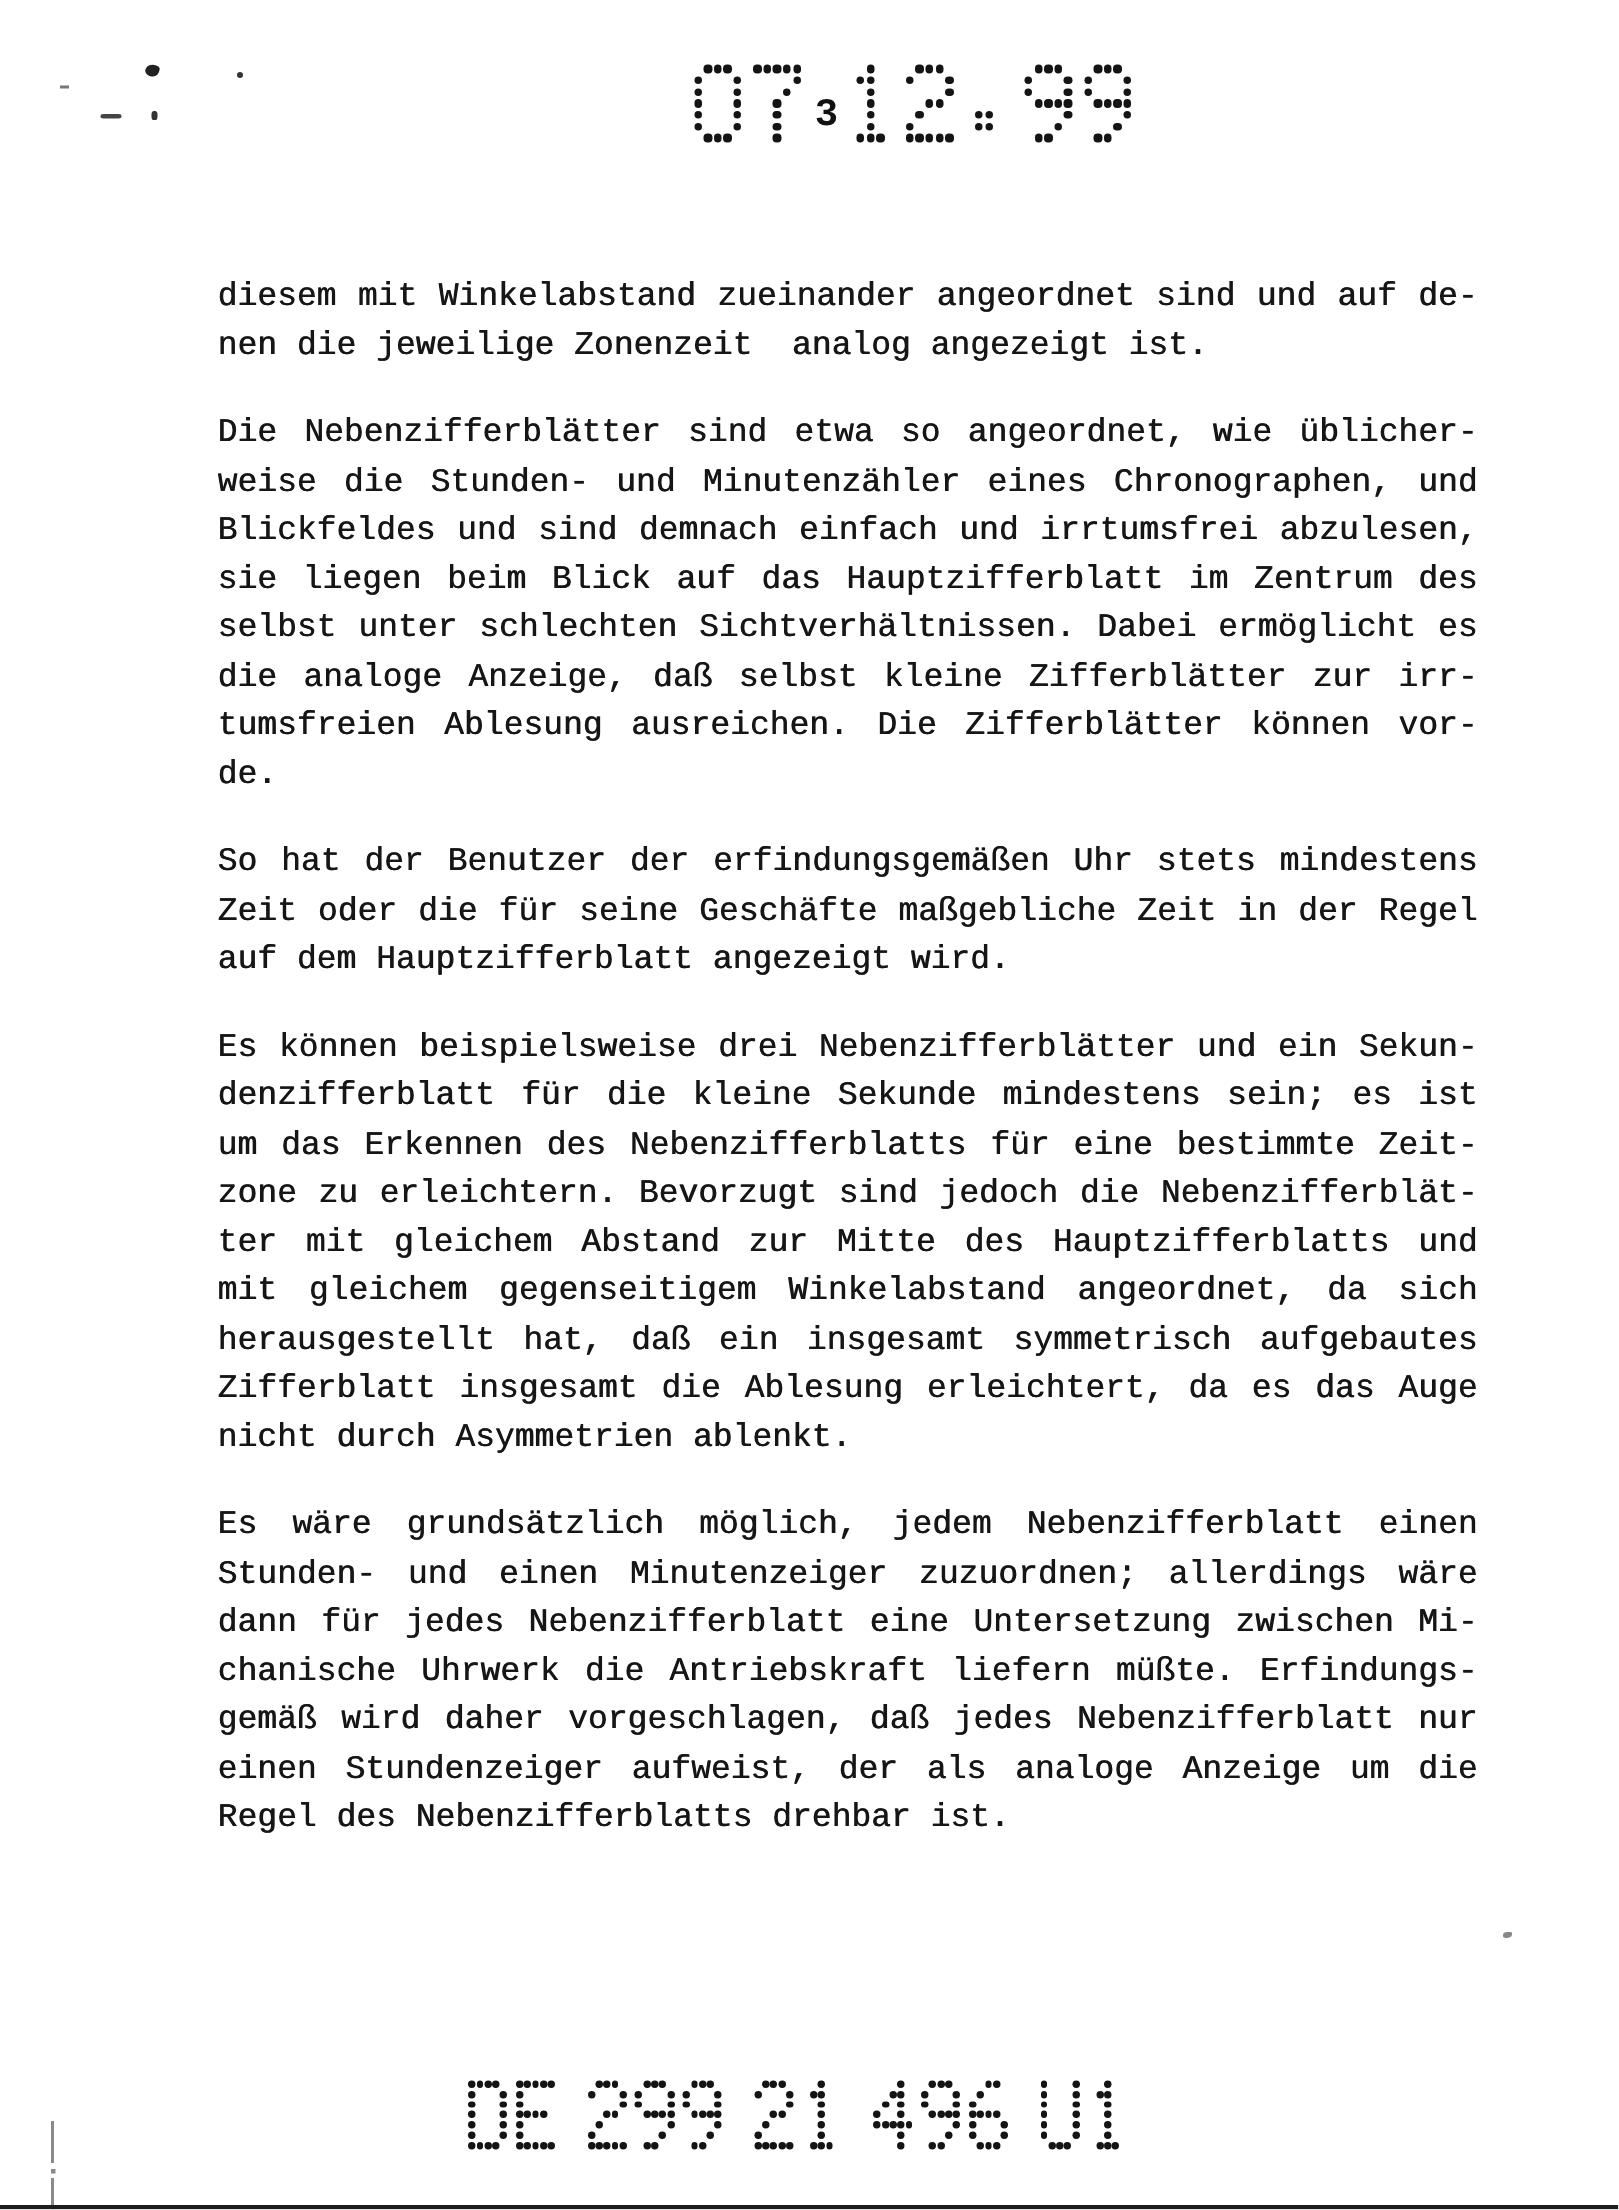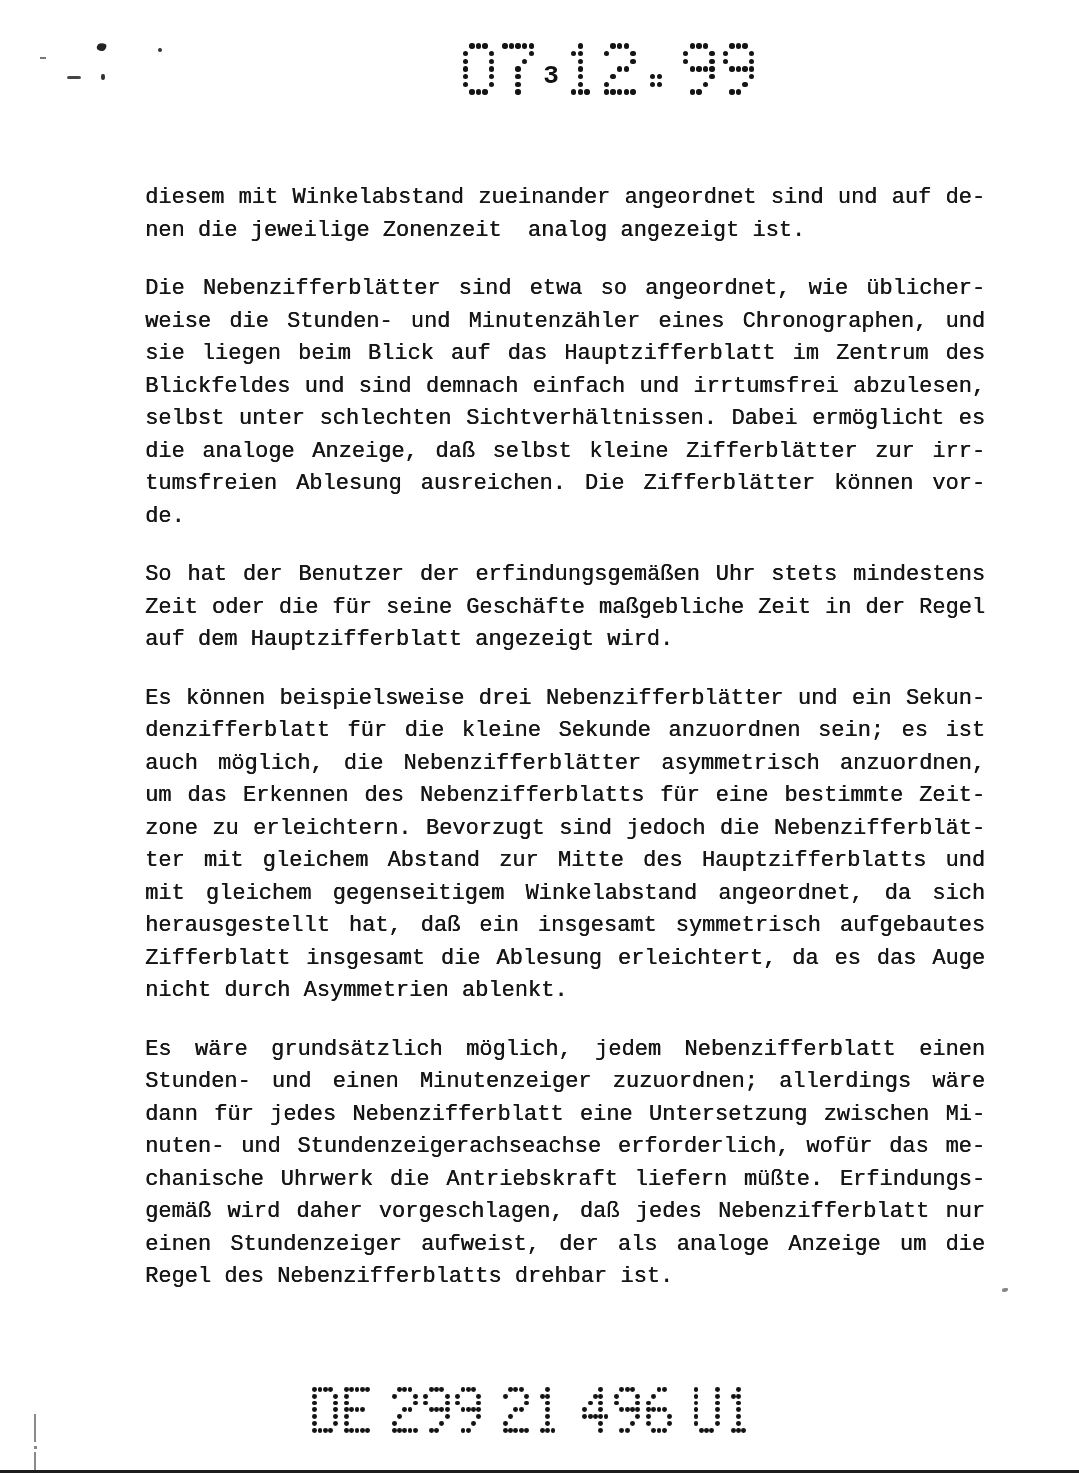--- a/index.html
+++ b/index.html
@@ -234,49 +234,47 @@
   </div>
 
   <main class="text-block" id="text-block">
       <div class="paragraph">
         <div class="line jl">diesem mit Winkelabstand zueinander angeordnet sind und auf de-</div>
         <div class="line">nen die jeweilige Zonenzeit  analog angezeigt ist.</div>
       </div>
       <div class="paragraph">
         <div class="line jl">Die Nebenzifferblätter sind etwa so angeordnet, wie üblicher-</div>
         <div class="line jl">weise die Stunden- und Minutenzähler eines Chronographen, und</div>
+        <div class="line jl">Blickfeldes und sind demnach einfach und irrtumsfrei abzulesen,</div>
         <div class="line jl">sie liegen beim Blick auf das Hauptzifferblatt im Zentrum des</div>
-        <div class="line jl">Blickfeldes und sind demnach einfach und irrtumsfrei abzulesen,</div>
         <div class="line jl">selbst unter schlechten Sichtverhältnissen. Dabei ermöglicht es</div>
         <div class="line jl">die analoge Anzeige, daß selbst kleine Zifferblätter zur irr-</div>
         <div class="line jl">tumsfreien Ablesung ausreichen. Die Zifferblätter können vor-</div>
         <div class="line">de.</div>
       </div>
       <div class="paragraph">
         <div class="line jl">So hat der Benutzer der erfindungsgemäßen Uhr stets mindestens</div>
         <div class="line jl">Zeit oder die für seine Geschäfte maßgebliche Zeit in der Regel</div>
         <div class="line">auf dem Hauptzifferblatt angezeigt wird.</div>
       </div>
       <div class="paragraph">
         <div class="line jl">Es können beispielsweise drei Nebenzifferblätter und ein Sekun-</div>
-        <div class="line jl">denzifferblatt für die kleine Sekunde anzuordnen sein; es ist</div>
-        <div class="line jl">auch möglich, die Nebenzifferblätter asymmetrisch anzuordnen,</div>
+        <div class="line jl">denzifferblatt für die kleine Sekunde mindestens sein; es ist</div>
         <div class="line jl">um das Erkennen des Nebenzifferblatts für eine bestimmte Zeit-</div>
         <div class="line jl">zone zu erleichtern. Bevorzugt sind jedoch die Nebenzifferblät-</div>
         <div class="line jl">ter mit gleichem Abstand zur Mitte des Hauptzifferblatts und</div>
         <div class="line jl">mit gleichem gegenseitigem Winkelabstand angeordnet, da sich</div>
         <div class="line jl">herausgestellt hat, daß ein insgesamt symmetrisch aufgebautes</div>
         <div class="line jl">Zifferblatt insgesamt die Ablesung erleichtert, da es das Auge</div>
         <div class="line">nicht durch Asymmetrien ablenkt.</div>
       </div>
       <div class="paragraph">
         <div class="line jl">Es wäre grundsätzlich möglich, jedem Nebenzifferblatt einen</div>
         <div class="line jl">Stunden- und einen Minutenzeiger zuzuordnen; allerdings wäre</div>
         <div class="line jl">dann für jedes Nebenzifferblatt eine Untersetzung zwischen Mi-</div>
-        <div class="line jl">nuten- und Stundenzeigerachseachse erforderlich, wofür das me-</div>
         <div class="line jl">chanische Uhrwerk die Antriebskraft liefern müßte. Erfindungs-</div>
         <div class="line jl">gemäß wird daher vorgeschlagen, daß jedes Nebenzifferblatt nur</div>
         <div class="line jl">einen Stundenzeiger aufweist, der als analoge Anzeige um die</div>
         <div class="line">Regel des Nebenzifferblatts drehbar ist.</div>
       </div>
     </main>
 
   <div class="stamp footer-stamp dm">
       <span class="dm-char">
         <span class="dm-dot" style="grid-area: 1 / 1;"></span>

